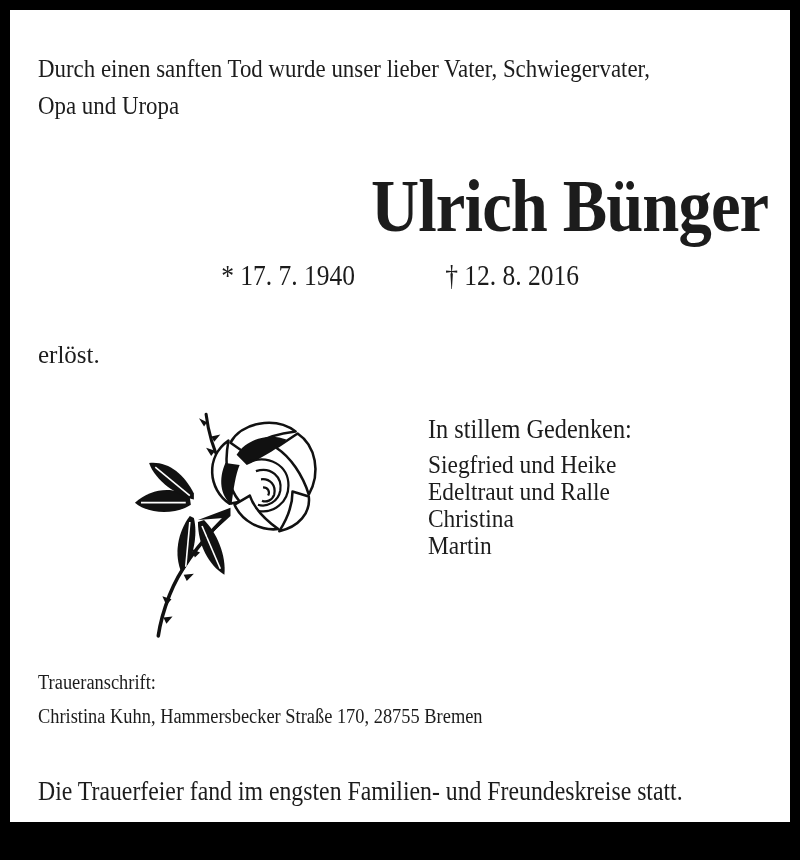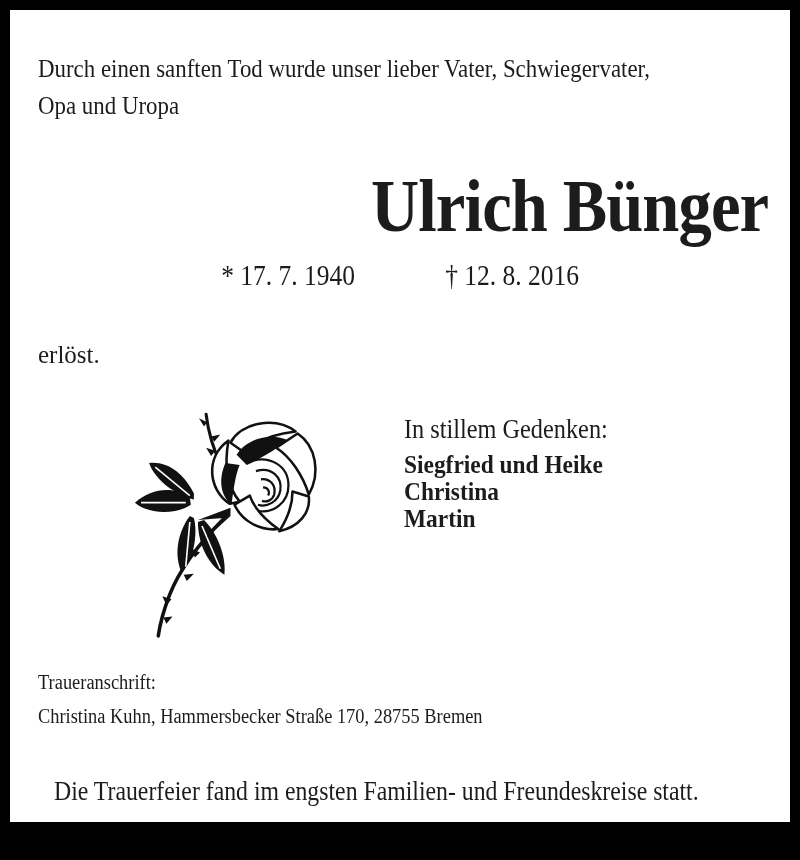--- a/index.html
+++ b/index.html
@@ -34,35 +34,35 @@
     font-size:29px;line-height:30px;
   }
   .dates-row span{display:inline-block;white-space:nowrap;transform:scaleX(0.88);transform-origin:center top;}
   .erloest{
     position:absolute;left:28px;top:316px;font-size:25px;margin-top:15px;
   }
   .rose{
     position:absolute;left:116px;top:392px;width:210px;height:242px;
   }
   .gedenken{
-    position:absolute;left:394px;top:404px;
+    position:absolute;left:418px;top:404px;
   }
   .gedenken .heading{
     font-size:27px;line-height:30px;margin-bottom:7px;
   }
   .gedenken .heading .cond{transform:scaleX(0.9);}
-  .mourners{font-size:26px;font-weight:bold;line-height:27px;}
+  .mourners{font-size:26px;font-weight:normal;line-height:27px;}
   .mourners .cond{transform:scaleX(0.9);}
   .address-block{
     position:absolute;left:28px;top:655px;
     font-size:20px;line-height:34px;
   }
   .address-block .cond{transform:scaleX(0.92);}
   .closing{
-    position:absolute;left:28px;top:766px;font-size:27px;margin-left:16px;
+    position:absolute;left:28px;top:766px;font-size:27px;
   }
   .closing .cond{transform:scaleX(0.88);}
 </style>
 </head>
 <body>
 
 <div class="sheet">
 
   <div class="intro">
     <span class="cond">Durch einen sanften Tod wurde unser lieber Vater, Schwiegervater,</span><br>
@@ -134,20 +134,21 @@
       <path d="M134,84 C139,84 141,88 139,92"></path>
     </g>
   </svg>
 
   <div class="gedenken">
     <div class="heading">
       <span class="cond">In stillem Gedenken:</span>
     </div>
     <div class="mourners">
       <div><span class="cond">Siegfried und Heike</span></div>
+      <div><span class="cond">Edeltraut und Ralle</span></div>
       <div><span class="cond">Christina</span></div>
       <div><span class="cond">Martin</span></div>
     </div>
   </div>
 
   <div class="address-block">
     <span class="cond">Traueranschrift:</span><br>
     <span class="cond">Christina Kuhn, Hammersbecker Straße 170, 28755 Bremen</span>
   </div>
 

